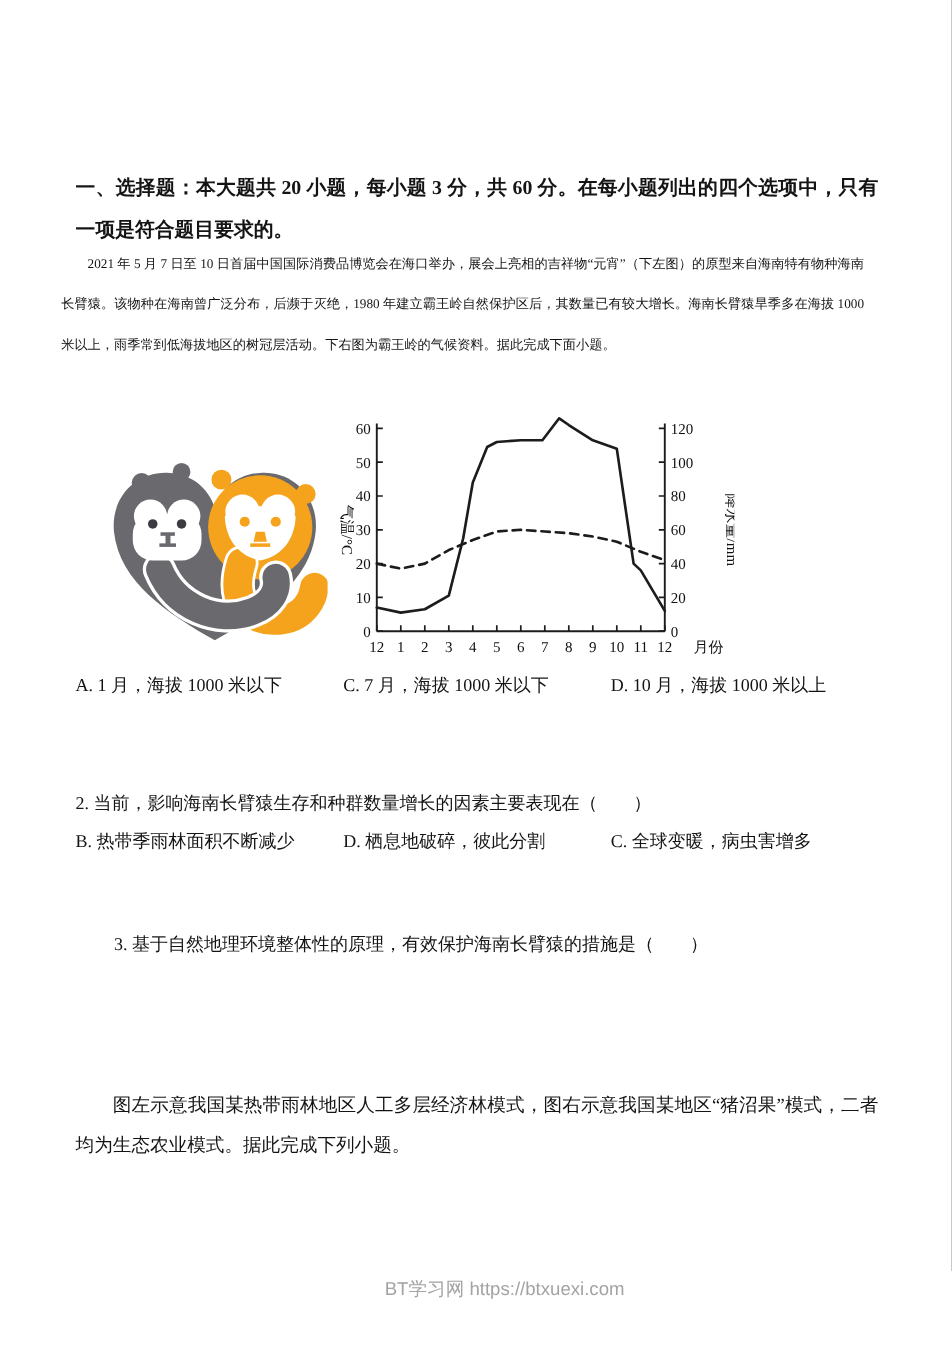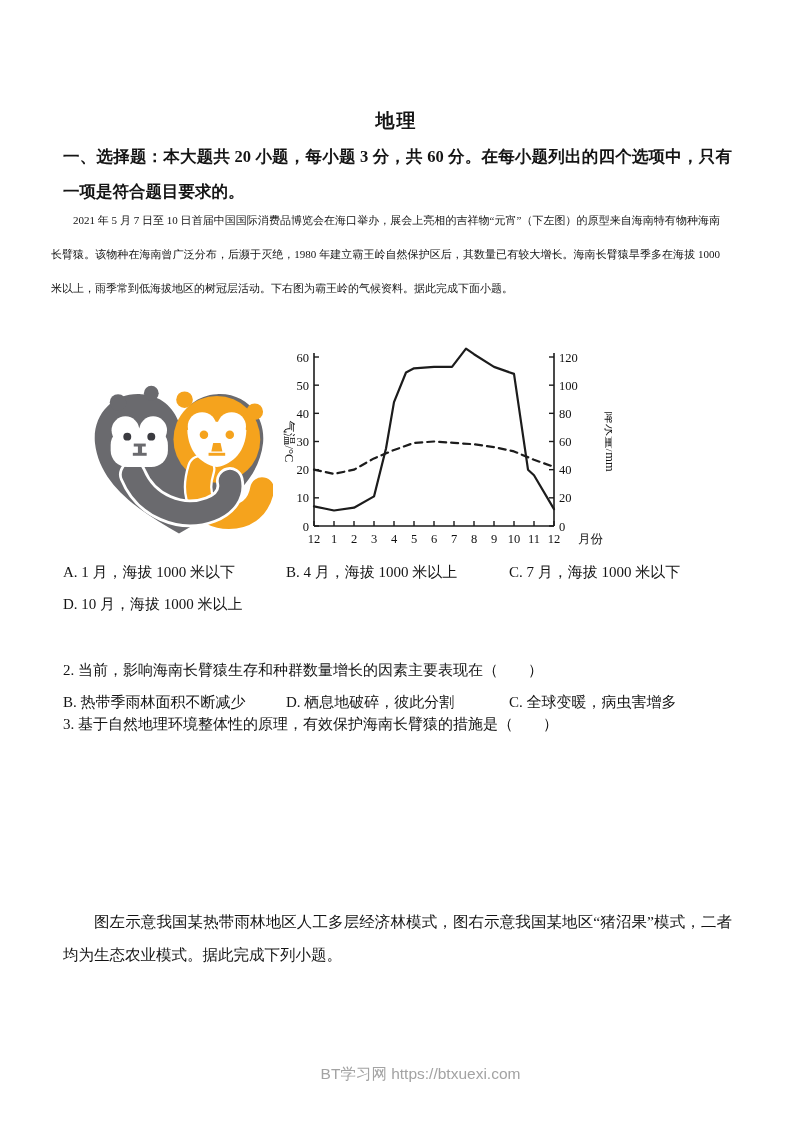--- a/index.html
+++ b/index.html
@@ -36,21 +36,20 @@
     font-family:"Liberation Sans",sans-serif;font-size:15.5px;color:#a3a3a3;padding-left:48px;
   }
   .chart-tick{font-size:12.5px;font-family:"Liberation Serif",serif;fill:#111;}
   .chart-axis-label{font-size:12.5px;font-family:"Liberation Serif",serif;fill:#111;}
 </style>
 </head>
 <body>
 
 <div class="page">
 
-  <div class="abs doc-subject">地理</div>
   <div class="abs section-header">一、选择题：本大题共 20 小题，每小题 3 分，共 60 分。在每小题列出的四个选项中，只有一项是符合题目要求的。</div>
   <div class="abs intro-para">2021 年 5 月 7 日至 10 日首届中国国际消费品博览会在海口举办，展会上亮相的吉祥物“元宵”（下左图）的原型来自海南特有物种海南长臂猿。该物种在海南曾广泛分布，后濒于灭绝，1980 年建立霸王岭自然保护区后，其数量已有较大增长。海南长臂猿旱季多在海拔 1000 米以上，雨季常到低海拔地区的树冠层活动。下右图为霸王岭的气候资料。据此完成下面小题。</div>
 
   <svg class="abs" style="left:85px;top:384px;" width="188" height="157" viewBox="0 0 200 170" aria-hidden="true">
 
     <path d="M 100,162 C 58,138 14,110 9,64 C 6,32 30,9 59,11 C 80,12 94,25 100,42 C 106,25 120,12 141,11 C 170,9 194,32 191,64 C 186,110 142,138 100,162 Z" fill="#6A6A6E"></path>
 
     <circle cx="34" cy="20" r="9" fill="#6A6A6E"></circle>
     <circle cx="70" cy="10" r="8" fill="#6A6A6E"></circle>
 
@@ -147,36 +146,35 @@
       <text x="304" y="202" text-anchor="start" class="chart-axis-label">月份</text>
       <text transform="translate(11 100.5) rotate(90)" text-anchor="middle" class="chart-axis-label">气温/°C</text>
       <text transform="translate(332 100.5) rotate(90)" text-anchor="middle" class="chart-axis-label">降水量/mm</text>
       <polyline points="40.0,128.7 60.0,132.9 80.0,128.7 100.0,117.4 120.0,109.0 140.0,101.9 160.0,100.5 180.0,101.9 200.0,103.3 220.0,106.1 240.0,110.4 260.0,118.8 280.0,125.8" fill="none" stroke="#1C1C1C" stroke-width="2.2" stroke-linejoin="round" stroke-linecap="round" stroke-dasharray="7 5"></polyline>
       <polyline points="40.0,165.3 60.0,169.5 80.0,166.7 100.0,155.4 112.0,107.5 120.0,61.1 132.0,31.5 140.0,27.3 160.0,25.9 178.0,25.9 192.0,7.6 200.0,13.2 220.0,25.9 240.0,32.9 254.0,128.7 260.0,134.3 280.0,168.1" fill="none" stroke="#1C1C1C" stroke-width="2.2" stroke-linejoin="round" stroke-linecap="round"></polyline>
     </svg>
 
   <div class="abs question" style="top:556px;">
     <div class="q-options-2col">
       <span>A. 1 月，海拔 1000 米以下</span>
-      <span>B. 4 月，海拔 1000 米以上</span>
       <span>C. 7 月，海拔 1000 米以下</span>
       <span>D. 10 月，海拔 1000 米以上</span>
     </div>
   </div>
 
   <div class="abs question" style="top:654px;">
     <div>2. 当前，影响海南长臂猿生存和种群数量增长的因素主要表现在（　　）</div>
     <div class="q-options-2col">
       <span>B. 热带季雨林面积不断减少</span>
       <span>D. 栖息地破碎，彼此分割</span>
       <span>C. 全球变暖，病虫害增多</span>
     </div>
   </div>
 
-  <div class="abs question" style="top:708px;">
+  <div class="abs question" style="top:772px;margin-left:32px;">
     <div>3. 基于自然地理环境整体性的原理，有效保护海南长臂猿的措施是（　　）</div>
   </div>
 
   <div class="abs para2">图左示意我国某热带雨林地区人工多层经济林模式，图右示意我国某地区“猪沼果”模式，二者均为生态农业模式。据此完成下列小题。</div>
 
   <div class="abs footer">BT学习网 https://btxuexi.com</div>
 
 </div>
 
 </body></html>

